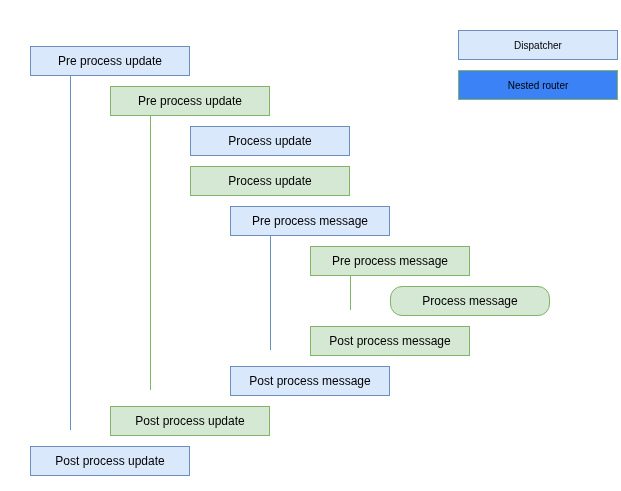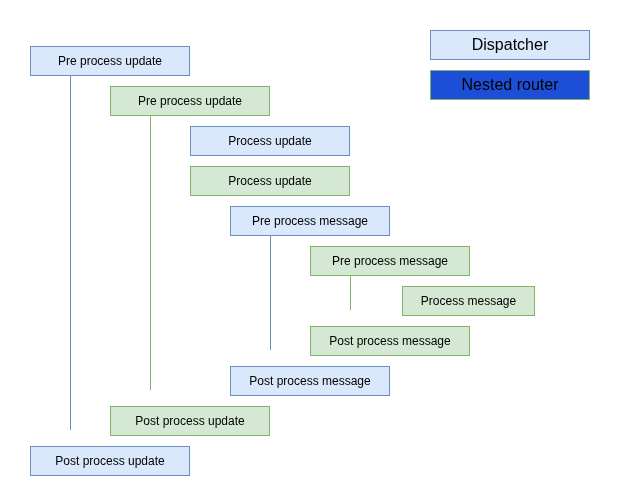--- a/index.html
+++ b/index.html
@@ -51,33 +51,34 @@
   }
   .connector.router {
     background: #82b366;
   }
   .legend-item {
     position: absolute;
     box-sizing: border-box;
     display: flex;
     align-items: center;
     justify-content: center;
-    font-size: 16px;
+    font-size: 10px;
     color: #000000;
     border-width: 1px;
     border-style: solid;
     z-index: 2;
     white-space: nowrap;
+    margin-left: 28px;
   }
   .legend-item.dispatcher {
     background: #dae8fc;
     border-color: #6c8ebf;
   }
   .legend-item.router {
-    background: #1d4ed8;
+    background: #3b82f6;
     border-color: #82b366;
   }
 </style>
 </head>
 <body>
 
 <div id="canvas">
   <div id="connector-layer">
       <div class="connector dispatcher" style="left: 70px; top: 60px; height: 370px;"></div>
       <div class="connector router" style="left: 150px; top: 100px; height: 290px;"></div>
@@ -96,21 +97,21 @@
       </div>
       <div class="node router" style="left: 190px; top: 150px; width: 160px; height: 30px;">
         <span>Process update</span>
       </div>
       <div class="node dispatcher" style="left: 230px; top: 190px; width: 160px; height: 30px;">
         <span>Pre process message</span>
       </div>
       <div class="node router" style="left: 310px; top: 230px; width: 160px; height: 30px;">
         <span>Pre process message</span>
       </div>
-      <div class="node router" style="left: 402px; top: 270px; width: 133px; height: 30px;">
+      <div class="node router" style="left: 390px; top: 270px; width: 160px; height: 30px; border-radius: 12px;">
         <span>Process message</span>
       </div>
       <div class="node router" style="left: 310px; top: 310px; width: 160px; height: 30px;">
         <span>Post process message</span>
       </div>
       <div class="node dispatcher" style="left: 230px; top: 350px; width: 160px; height: 30px;">
         <span>Post process message</span>
       </div>
       <div class="node router" style="left: 110px; top: 390px; width: 160px; height: 30px;">
         <span>Post process update</span>

